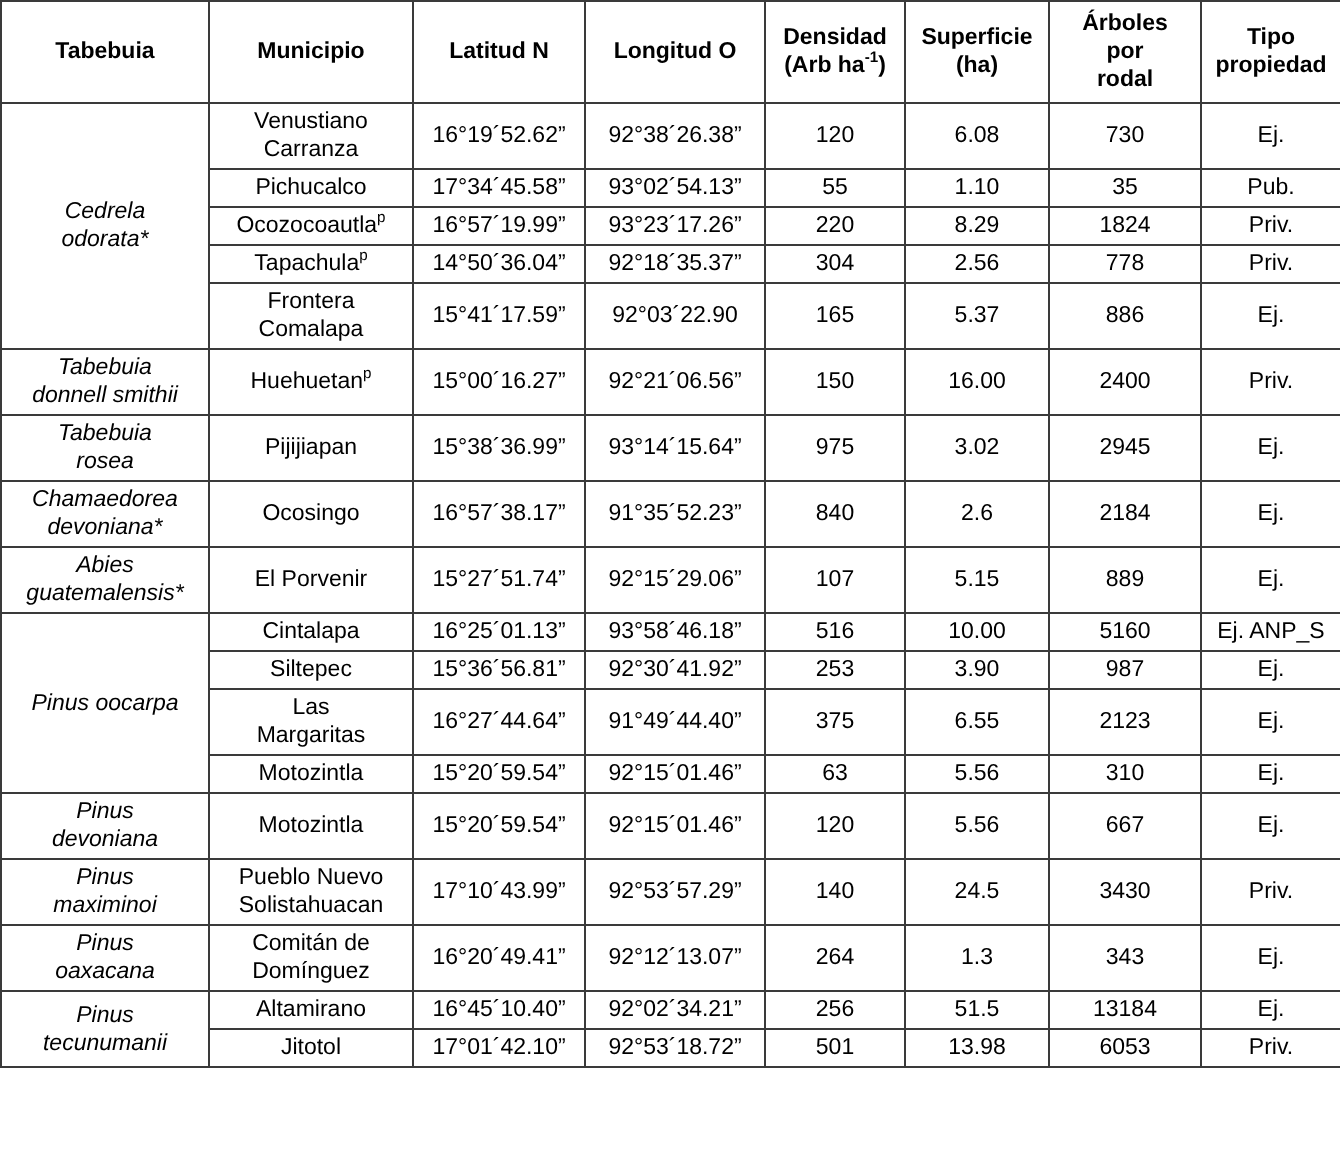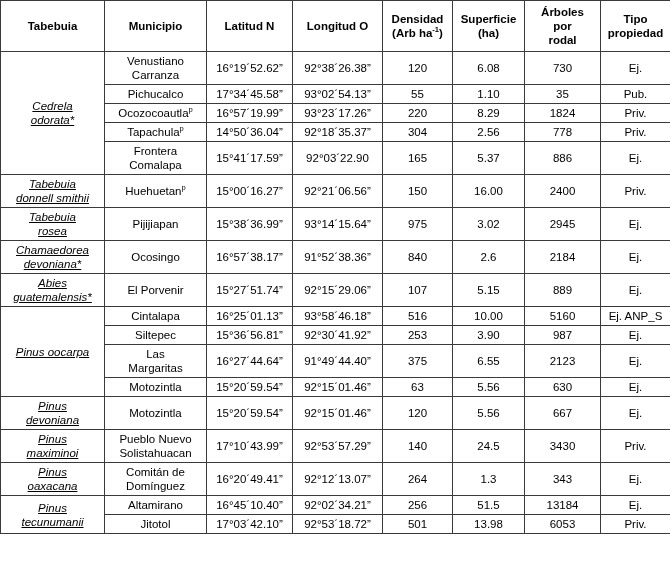--- a/index.html
+++ b/index.html
@@ -36,21 +36,20 @@
   }
   table.data-table thead th {
     font-weight: bold;
     font-size: 11.5px;
     height: 44px;
     padding: 3px 2px;
   }
   td.species-cell {
     font-style: italic;
     font-size: 11.5px;
-    text-decoration: underline;
   }
   td.muni-cell, td.num-cell, td.coord-cell, td.prop-cell {
     font-style: normal;
   }
   sup {
     font-size: 0.66em;
     vertical-align: super;
     line-height: 0;
   }
   
@@ -167,21 +166,21 @@
           <td class="coord-cell">93°14´15.64”</td>
           <td class="num-cell">975</td>
           <td class="num-cell">3.02</td>
           <td class="num-cell">2945</td>
           <td class="prop-cell">Ej.</td>
         </tr>
         <tr>
           <td class="species-cell" rowspan="1"><span>Chamaedorea</span><br><span>devoniana*</span></td>
           <td class="muni-cell"><span>Ocosingo</span></td>
           <td class="coord-cell">16°57´38.17”</td>
-          <td class="coord-cell">91°52´38.36”</td>
+          <td class="coord-cell">91°35´52.23”</td>
           <td class="num-cell">840</td>
           <td class="num-cell">2.6</td>
           <td class="num-cell">2184</td>
           <td class="prop-cell">Ej.</td>
         </tr>
         <tr>
           <td class="species-cell" rowspan="1"><span>Abies</span><br><span>guatemalensis*</span></td>
           <td class="muni-cell"><span>El Porvenir</span></td>
           <td class="coord-cell">15°27´51.74”</td>
           <td class="coord-cell">92°15´29.06”</td>
@@ -217,21 +216,21 @@
           <td class="num-cell">6.55</td>
           <td class="num-cell">2123</td>
           <td class="prop-cell">Ej.</td>
         </tr>
         <tr>
           <td class="muni-cell"><span>Motozintla</span></td>
           <td class="coord-cell">15°20´59.54”</td>
           <td class="coord-cell">92°15´01.46”</td>
           <td class="num-cell">63</td>
           <td class="num-cell">5.56</td>
-          <td class="num-cell">630</td>
+          <td class="num-cell">310</td>
           <td class="prop-cell">Ej.</td>
         </tr>
         <tr>
           <td class="species-cell" rowspan="1"><span>Pinus</span><br><span>devoniana</span></td>
           <td class="muni-cell"><span>Motozintla</span></td>
           <td class="coord-cell">15°20´59.54”</td>
           <td class="coord-cell">92°15´01.46”</td>
           <td class="num-cell">120</td>
           <td class="num-cell">5.56</td>
           <td class="num-cell">667</td>
@@ -262,21 +261,21 @@
           <td class="muni-cell"><span>Altamirano</span></td>
           <td class="coord-cell">16°45´10.40”</td>
           <td class="coord-cell">92°02´34.21”</td>
           <td class="num-cell">256</td>
           <td class="num-cell">51.5</td>
           <td class="num-cell">13184</td>
           <td class="prop-cell">Ej.</td>
         </tr>
         <tr>
           <td class="muni-cell"><span>Jitotol</span></td>
-          <td class="coord-cell">17°03´42.10”</td>
+          <td class="coord-cell">17°01´42.10”</td>
           <td class="coord-cell">92°53´18.72”</td>
           <td class="num-cell">501</td>
           <td class="num-cell">13.98</td>
           <td class="num-cell">6053</td>
           <td class="prop-cell">Priv.</td>
         </tr>
       </tbody>
   </table>
 </div>
 

